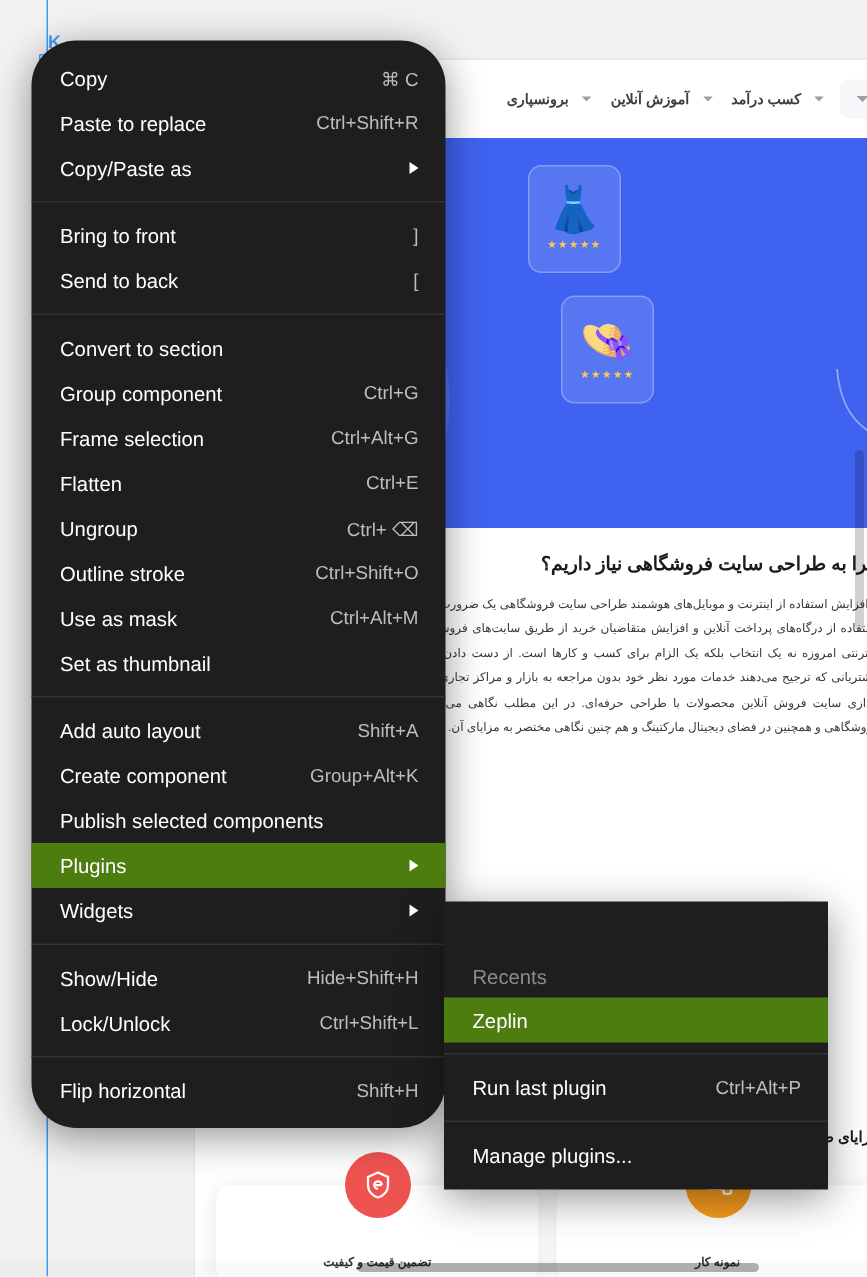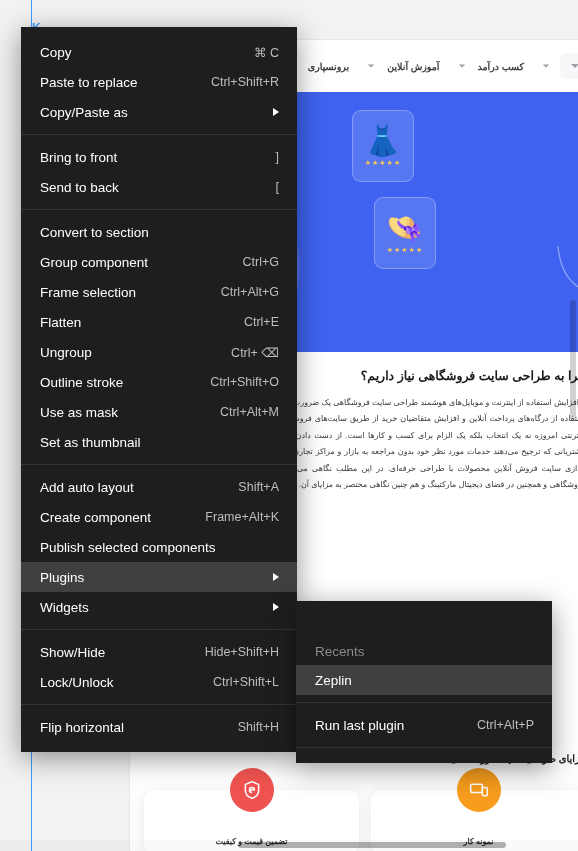--- a/index.html
+++ b/index.html
@@ -69,21 +69,21 @@
     gap: 12px;
     direction: rtl;
   }
   .nav-item {
     font-size: 9.5px;
     color: #3c4043;
     white-space: nowrap;
     display: flex;
     flex-direction: row-reverse;
     align-items: center;
-    gap: 18px;
+    gap: 8px;
     font-weight: bold;
   }
   .nav-item .chev { border-top-color: #9aa0a6; transform: scale(.8); }
   .cta-btn {
     margin-right: auto;
     font-size: 9.5px;
     color: #d98e1f;
     border: 1px solid #e0a23c;
     border-radius: 5px;
     padding: 5px 9px;
@@ -296,20 +296,21 @@
     padding: 6px 0;
     box-sizing: border-box;
     user-select: none;
   }
   #main-menu {
     left: 21px;
     top: 27px;
     width: 276px;
     padding-top: 10px;
     padding-bottom: 10px;
+    border-radius: 30px;
   }
   #sub-menu {
     left: 296px;
     top: 601px;
     width: 256px;
     padding-top: 8px;
     padding-bottom: 8px;
   }
   .mi {
     display: flex;
@@ -328,21 +329,21 @@
     margin-left: 16px;
   }
   .mi .arrow {
     width: 0; height: 0;
     border-top: 4.5px solid transparent;
     border-bottom: 4.5px solid transparent;
     border-left: 6px solid #ffffff;
     margin-left: 10px;
   }
   .mi.selected {
-    background: #404040;
+    background: #4d7c0f;
   }
   .mi.header {
     color: #8b8b8b;
     height: 28px;
     font-size: 13.5px;
     margin-top: 28px;
   }
   .sep {
     height: 1px;
     background: #333333;
@@ -533,21 +534,21 @@
   </div>
 
   <div class="sep"></div>
 
   <div class="mi">
     <span class="lbl">Add auto layout</span>
     <span class="sc">Shift+A</span>
   </div>
   <div class="mi">
     <span class="lbl">Create component</span>
-    <span class="sc">Frame+Alt+K</span>
+    <span class="sc">Group+Alt+K</span>
   </div>
   <div class="mi">
     <span class="lbl">Publish selected components</span>
     <span class="sc"></span>
   </div>
   <div class="mi selected">
     <span class="lbl">Plugins</span>
     <span class="arrow"></span>
   </div>
   <div class="mi">
@@ -584,13 +585,16 @@
 
   <div class="sep"></div>
 
   <div class="mi">
     <span class="lbl">Run last plugin</span>
     <span class="sc">Ctrl+Alt+P</span>
   </div>
 
   <div class="sep"></div>
 
+  <div class="mi">
+    <span class="lbl">Manage plugins...</span>
+  </div>
 </div>
 
 </body></html>

